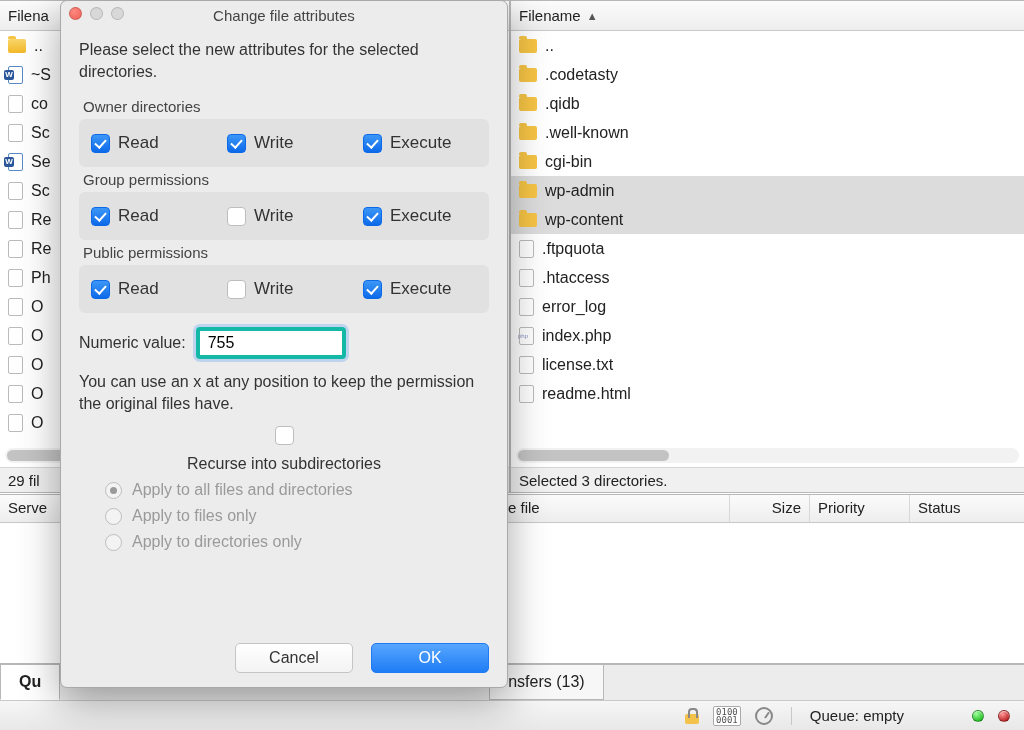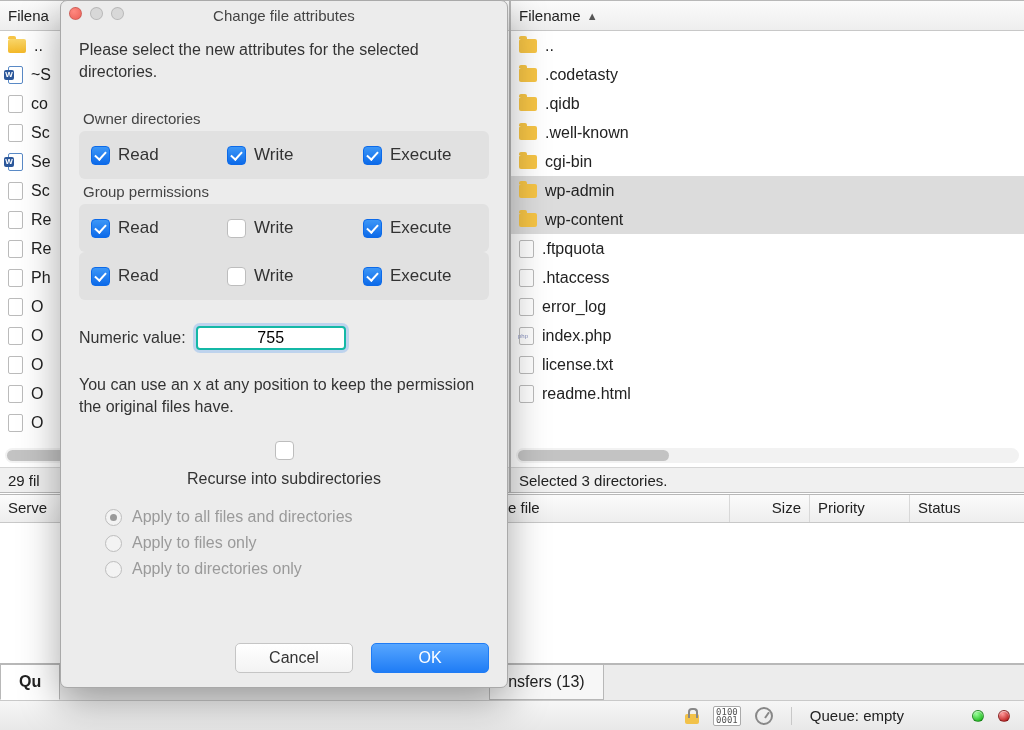--- a/index.html
+++ b/index.html
@@ -55,32 +55,32 @@
   .led.red   { background:radial-gradient(circle at 35% 30%, #f99, #a00); }
 
   
   .dialog { position:absolute; top:0; left:60px; width:448px; height:688px; background:#ececec; border:1px solid #a9a9a9; border-radius:7px; box-shadow:0 14px 40px rgba(0,0,0,.35); display:flex; flex-direction:column; }
   .dlg-titlebar { position:relative; height:28px; display:flex; align-items:center; justify-content:center; font-size:15px; color:#444; }
   .traffic { position:absolute; left:8px; top:6px; display:flex; gap:8px; }
   .tl { width:13px; height:13px; border-radius:50%; border:1px solid rgba(0,0,0,.15); }
   .tl.red { background:radial-gradient(circle at 35% 30%, #ff8a80, #ec5f57); }
   .tl.dim { background:#d8d8d8; }
 
-  .dlg-body { flex:1; padding:10px 18px 14px 18px; font-size:16px; color:#333; display:flex; flex-direction:column; gap:20px; }
+  .dlg-body { flex:1; padding:10px 18px 14px 18px; font-size:16px; color:#333; display:flex; flex-direction:column; gap:8px; }
   .instr { line-height:1.35; margin-bottom:4px; }
 
   .perm-block .perm-title { font-size:15px; color:#444; padding:4px 4px; }
   .perm-row { background:#e1e1e1; border-radius:6px; padding:14px 12px; display:flex; gap:26px; align-items:center; }
   .cb-wrap { display:flex; align-items:center; gap:8px; font-size:17px; min-width:110px; }
   .cb { width:19px; height:19px; border-radius:4px; border:1px solid #bdbdbd; background:#fff; display:flex; align-items:center; justify-content:center; }
   .cb.checked { background:linear-gradient(#3d97f7,#0c6ae9); border-color:#0c6ae9; }
   .cb.checked::after { content:""; width:5px; height:9px; border:solid #fff; border-width:0 2.2px 2.2px 0; transform:rotate(42deg); margin-top:-2px; }
 
   .numrow { display:flex; align-items:center; gap:10px; margin-top:6px; }
-  .num-input { width:150px; height:24px; border:2px solid #14b8a6; border-radius:4px; background:#fff; padding:0 8px; font-size:16px; box-shadow:0 0 0 3px rgba(106,166,242,.35);text-align:center; }
+  .num-input { width:150px; height:32px; border:4px solid #14b8a6; border-radius:4px; background:#fff; padding:0 8px; font-size:16px; box-shadow:0 0 0 3px rgba(106,166,242,.35); }
 
   .hint { font-size:16px; line-height:1.35; margin-top:4px; }
 
   .recurse-row { display:flex; align-items:center; gap:10px; margin-top:4px;flex-direction:column; }
   .radio-group { margin-left:26px; display:flex; flex-direction:column; gap:8px; color:#9a9a9a; }
   .radio-row { display:flex; align-items:center; gap:10px; }
   .radio { width:17px; height:17px; border-radius:50%; border:1.5px solid #bdbdbd; background:#fff; display:flex; align-items:center; justify-content:center; }
   .radio.disabled { background:#f3f3f3; }
   .radio.selected.disabled::after { content:""; width:7px; height:7px; border-radius:50%; background:#9a9a9a; }
 
@@ -304,20 +304,21 @@
                 <span class="cb"></span>
                 <span>Write</span>
               </div>
               <div class="cb-wrap">
                 <span class="cb checked"></span>
                 <span>Execute</span>
               </div>
             </div>
           </div>
           <div class="perm-block">
+            <div class="perm-title">Public permissions</div>
             <div class="perm-row">
               <div class="cb-wrap">
                 <span class="cb checked"></span>
                 <span>Read</span>
               </div>
               <div class="cb-wrap">
                 <span class="cb"></span>
                 <span>Write</span>
               </div>
               <div class="cb-wrap">

